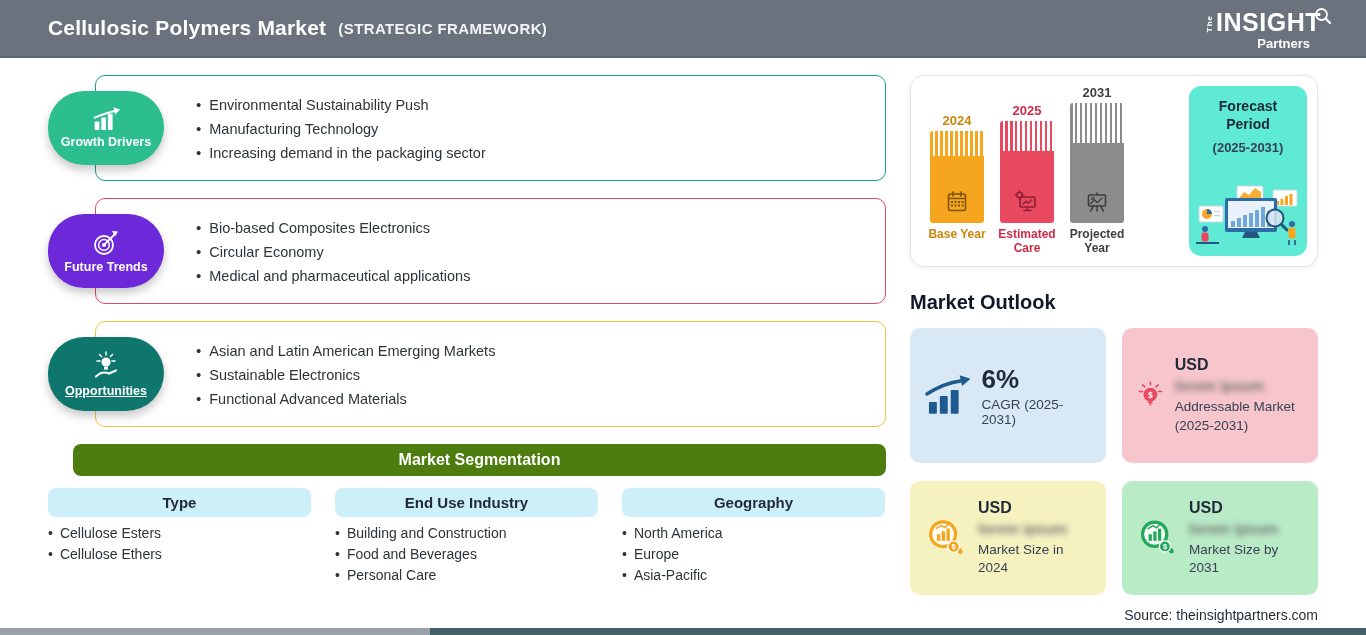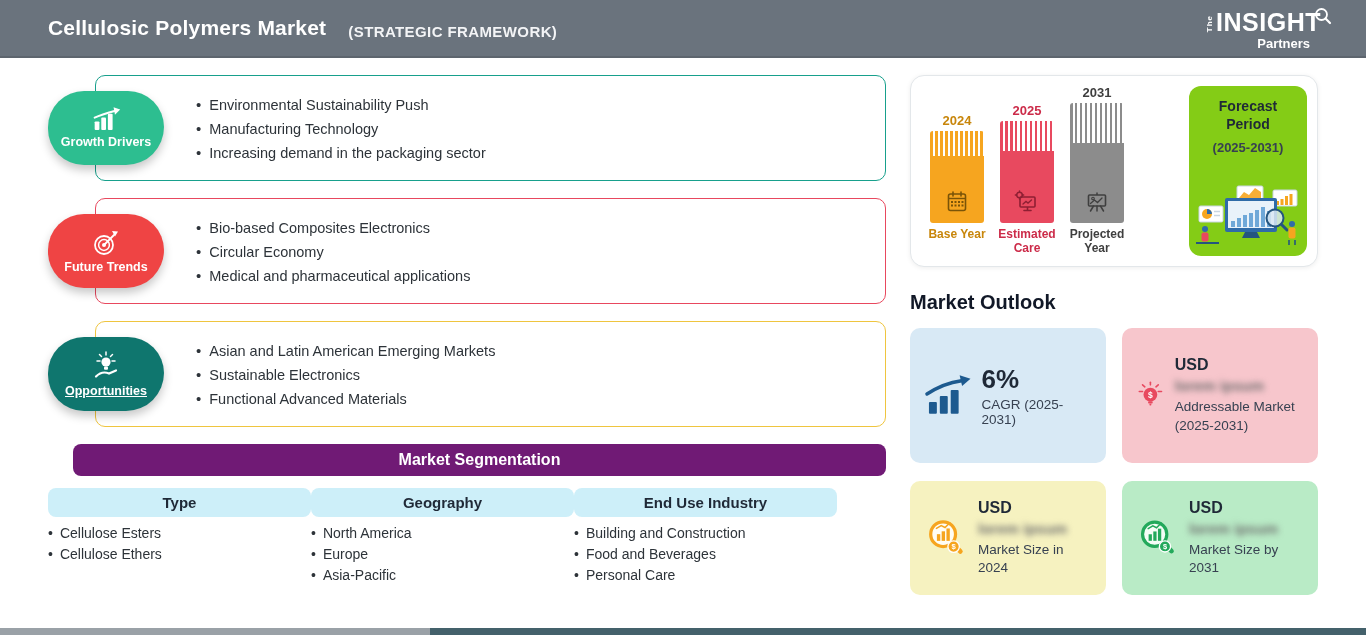--- a/index.html
+++ b/index.html
@@ -11,21 +11,21 @@
     overflow:hidden;
     color:#2d3339;
   }
   
   .header {
     height:58px; background:#6A737D;
     display:flex; align-items:center; justify-content:space-between;
     padding:0 34px 0 48px;
     border-bottom:2px solid #5d656e;
   }
-  .title-wrap { display:flex; align-items:flex-end; gap:22px; }
+  .title-wrap { display:flex; align-items:center; gap:12px; }
   .page-title { color:#fff; font-size:21px; font-weight:700; letter-spacing:.2px; }
   .page-subtitle { color:#f3f4f6; font-size:15px; font-weight:600; letter-spacing:.4px; }
   .logo { display:flex; flex-direction:column; align-items:flex-end; color:#fff; line-height:1; }
   .logo-top { display:flex; align-items:flex-end; }
   .logo-the { writing-mode:vertical-rl; transform:rotate(180deg); font-size:8px; font-weight:700; letter-spacing:1px; margin-right:2px; margin-bottom:2px; }
   .logo-insight { font-size:25px; font-weight:800; letter-spacing:.5px; }
   .logo-mag { margin-left:-7px; margin-bottom:10px; }
   .logo-partners { font-size:13px; font-weight:700; margin-top:2px; margin-right:22px; }
 
   
@@ -45,34 +45,34 @@
   .fw-box.trends { border-color:#E8485E; }
   .fw-box.opps   { border-color:#EFC53F; }
   .fw-pill {
     position:absolute; left:0; top:50%; transform:translateY(-50%);
     width:116px; height:74px;
     border-radius:38px 38px 40px 38px;
     display:flex; flex-direction:column; align-items:center; justify-content:center; gap:3px;
     color:#fff; box-shadow:0 5px 10px rgba(0,0,0,.22);
   }
   .fw-pill.growth { background:#2DBE90; }
-  .fw-pill.trends { background:#ef4444; }
+  .fw-pill.trends { background:#6d28d9; }
   .fw-pill.opps   { background:#0f766e;text-decoration:underline; }
   .pill-label { font-size:12.5px; font-weight:700; }
   .fw-list { list-style:none; }
   .fw-list li { font-size:14.5px; color:#2d3339; margin:7px 0; }
   .fw-list li::before { content:"•"; margin-right:8px; font-size:15px; }
 
   
   .seg-bar {
-    margin-top:15px; background:#701a75; color:#fff;
+    margin-top:15px; background:#4d7c0f; color:#fff;
     text-align:center; font-size:16px; font-weight:700;
     padding:7px 0; border-radius:8px;margin-left:25px;
   }
-  .seg-cols { display:flex; margin-top:12px; }
+  .seg-cols { display:flex; gap:24px; margin-top:12px; }
   .seg-col { width:263px; }
   .seg-head {
     background:#CDEFF9; border-radius:8px; text-align:center;
     font-size:15px; font-weight:700; color:#1f2937; padding:6px 0;
   }
   .seg-list { list-style:none; margin-top:8px; }
   .seg-list li { font-size:14px; color:#2d3339; margin:5px 0; }
   .seg-list li::before { content:"•"; margin-right:7px; }
 
   
@@ -92,21 +92,21 @@
   .c-amber  { color:#C8860B; }  .bg-amber  { background:#F6A51F; }
   .c-red    { color:#CC2B49; }  .bg-red    { background:#E8495F; }
   .c-gray   { color:#3F3F3F; }  .bg-gray   { background:#8C8C8C; }
   .st-teal  { background:repeating-linear-gradient(90deg,#2DBE90 0 2.5px,#fff 2.5px 5px); height:16px; }
   .st-amber { background:repeating-linear-gradient(90deg,#F6A51F 0 2.5px,#fff 2.5px 5px); height:25px; }
   .st-red   { background:repeating-linear-gradient(90deg,#E8495F 0 2.5px,#fff 2.5px 5px); height:30px; }
   .st-gray  { background:repeating-linear-gradient(90deg,#8C8C8C 0 2.5px,#fff 2.5px 5px); height:40px; }
   .h-teal  { height:64px; } .h-amber { height:67px; } .h-red { height:72px; } .h-gray { height:80px; }
 
   .forecast {
-    width:118px; background:#84cc16; border-radius:12px;
+    width:118px; background:#5eead4; border-radius:12px;
     padding:12px 0 0; text-align:center; display:flex; flex-direction:column;
   }
   .fc-title { font-size:14px; font-weight:800; color:#1f2937; line-height:1.25; width:76px; margin:0 auto; }
   .fc-range { font-size:13px; font-weight:700; color:#374151; margin-top:7px; }
   .fc-illust { margin-top:auto; }
 
   
   .outlook-title { font-size:20px; font-weight:800; color:#111827; margin:24px 0 14px; }
   .cards { display:grid; grid-template-columns:196px 196px; grid-template-rows:135px 114px; gap:18px 16px; }
   .card { border-radius:10px; padding:12px 14px; display:flex; align-items:center; gap:10px; }
@@ -221,33 +221,33 @@
     <div class="seg-bar">Market Segmentation</div>
     <div class="seg-cols">
       <div class="seg-col">
         <div class="seg-head">Type</div>
         <ul class="seg-list">
           <li>Cellulose Esters</li>
           <li>Cellulose Ethers</li>
         </ul>
       </div>
       <div class="seg-col">
+        <div class="seg-head">End Use Industry</div>
+        <ul class="seg-list">
+          <li>Building and Construction</li>
+          <li>Food and Beverages</li>
+          <li>Personal Care</li>
+        </ul>
+      </div>
+      <div class="seg-col">
         <div class="seg-head">Geography</div>
         <ul class="seg-list">
           <li>North America</li>
           <li>Europe</li>
           <li>Asia-Pacific</li>
-        </ul>
-      </div>
-      <div class="seg-col">
-        <div class="seg-head">End Use Industry</div>
-        <ul class="seg-list">
-          <li>Building and Construction</li>
-          <li>Food and Beverages</li>
-          <li>Personal Care</li>
         </ul>
       </div>
     </div>
   </div>
 
   <div class="right-col">
 
     <div class="timeline-card">
       <div class="bars">
 
@@ -433,17 +433,18 @@
           <text x="31" y="34" text-anchor="middle" font-family="Liberation Sans, sans-serif" font-size="8" font-weight="bold" fill="#fff">$</text>
         </svg>
         <div class="card-text">
           <span class="usd">USD</span>
           <span class="blurred">lorem ipsum</span>
           <span class="card-label">Market Size by 2031</span>
         </div>
       </div>
     </div>
 
+    <div class="source">Source: theinsightpartners.com</div>
   </div>
 </div>
 
 <div class="strip-left"></div>
 <div class="strip-right"></div>
 
 </body></html>

